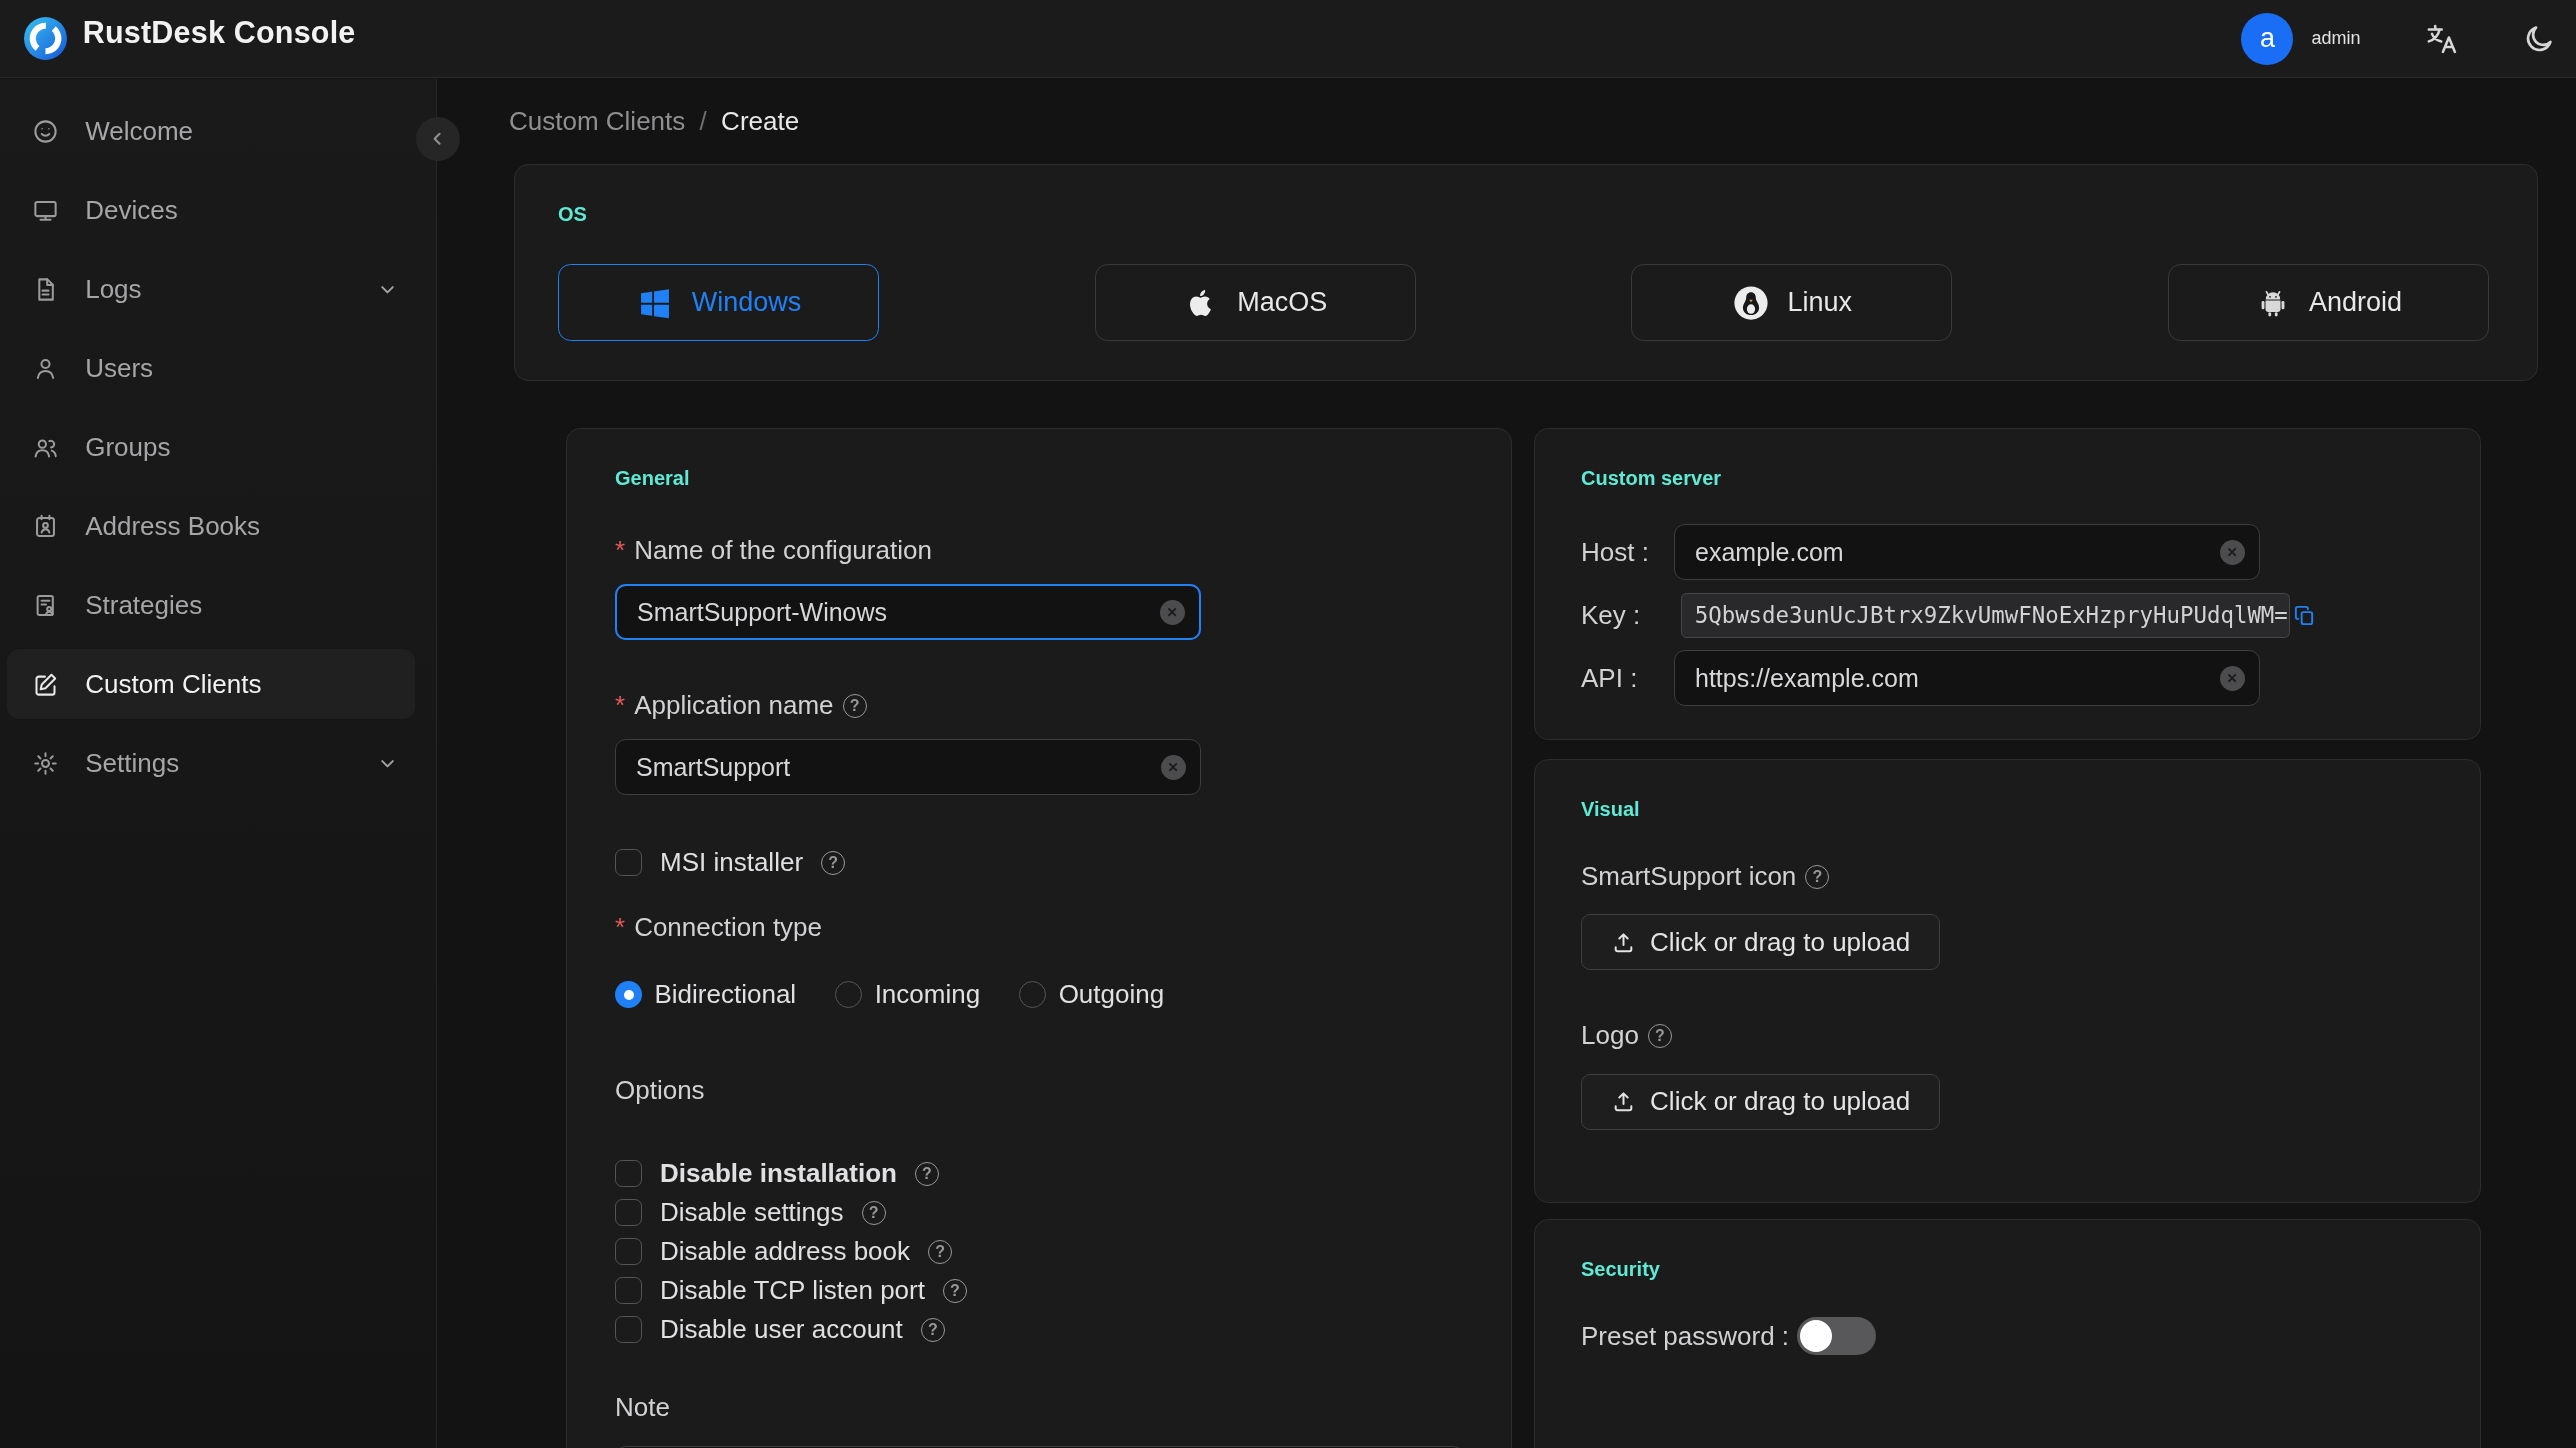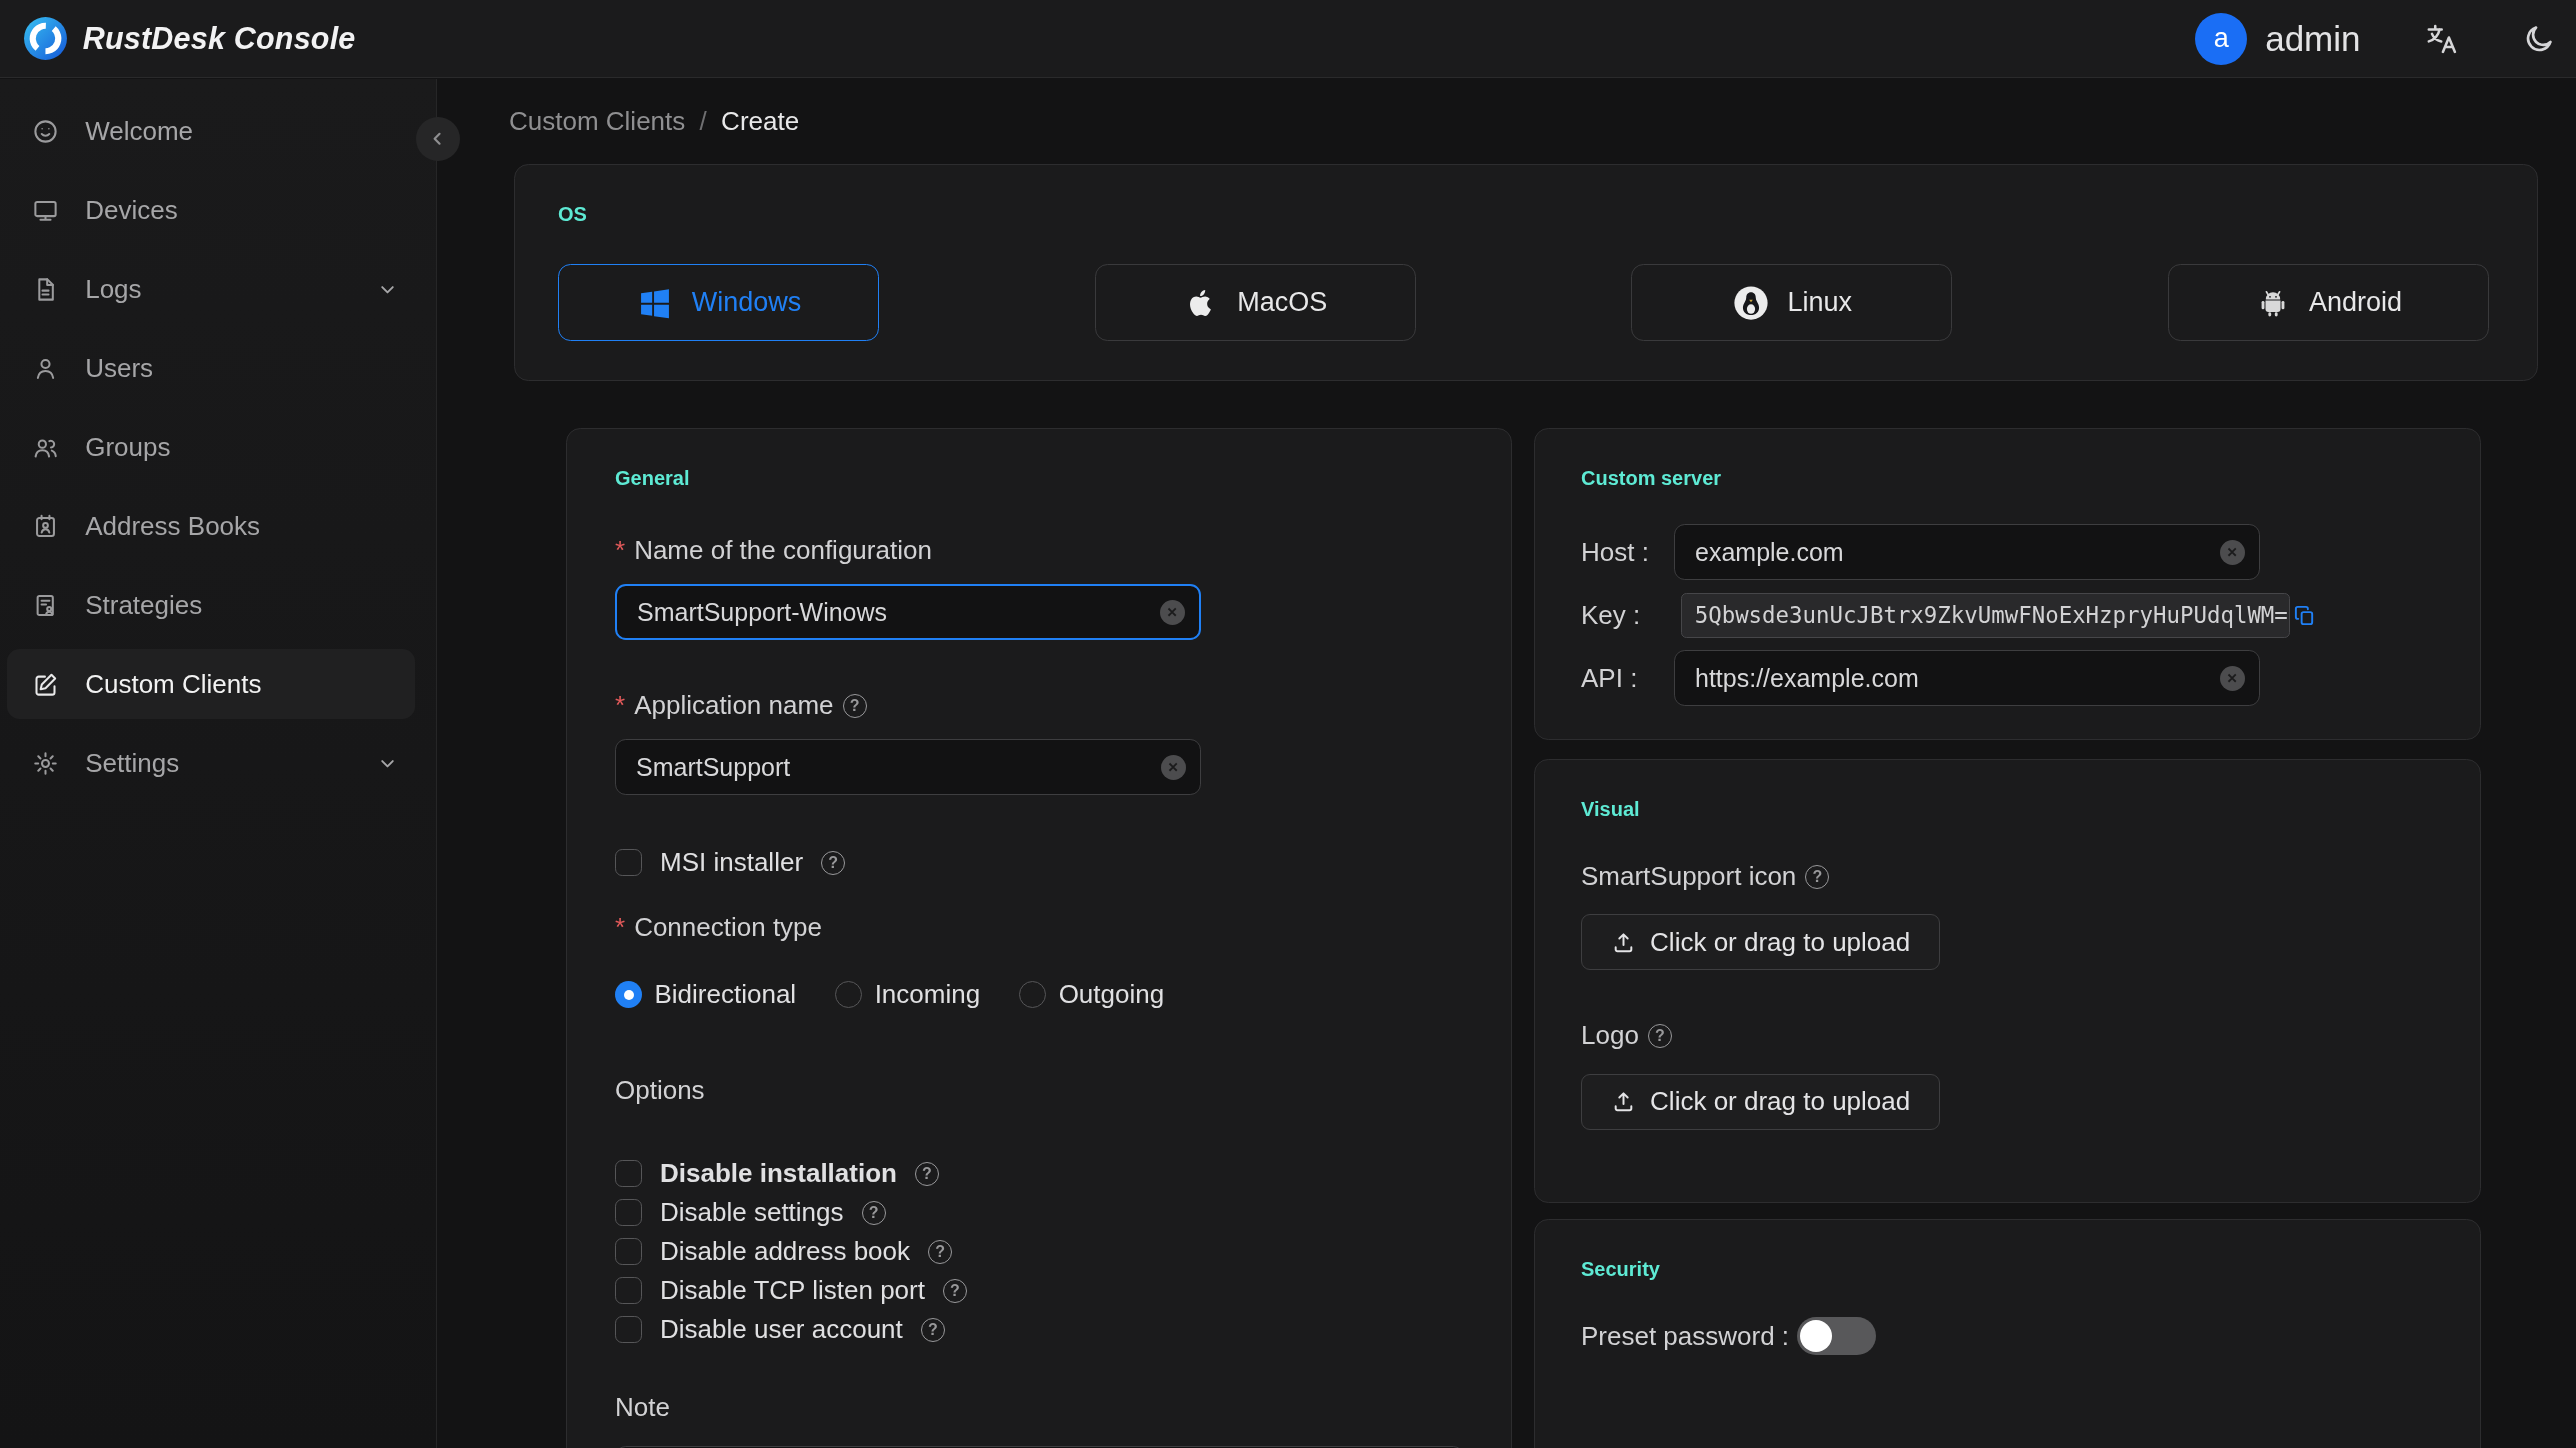--- a/index.html
+++ b/index.html
@@ -12,29 +12,29 @@
     position:relative;
   }
   svg { display:block; }
 
   
   .topbar {
     position:absolute; left:0; top:0; width:2576px; height:78px;
     background:#1b1b1c; border-bottom:0.9px solid #2a2a2b;
     display:flex; align-items:center; padding:0 21.5px;
   }
-  .brand { display:flex; align-items:center; gap:14.3px;font-style:italic; }
+  .brand { display:flex; align-items:flex-start; gap:14.3px; }
   .brand-title { font-size:30.5px; font-weight:bold; color:#f2f2f3; letter-spacing:0.2px; }
   .topbar-right { margin-left:auto; display:flex; align-items:center; }
   .avatar {
     width:52px; height:52px; border-radius:50%; background:#1a6ef5;
     display:flex; align-items:center; justify-content:center;
     color:#fff; font-size:27px;
   }
-  .username { font-size:35px; color:#e3e3e5; margin-left:18px; }
+  .username { font-size:18px; color:#e3e3e5; margin-left:18px; }
   .top-icon { color:#d6d6d8; margin-left:63px; cursor:pointer; }
 
   
   .sidebar {
     position:absolute; left:0; top:79px; width:437px; bottom:0;
     background:linear-gradient(#1a1a1b,#141415);
     border-right:0.9px solid #262627;
     padding-top:17px;
   }
   .side-item {

